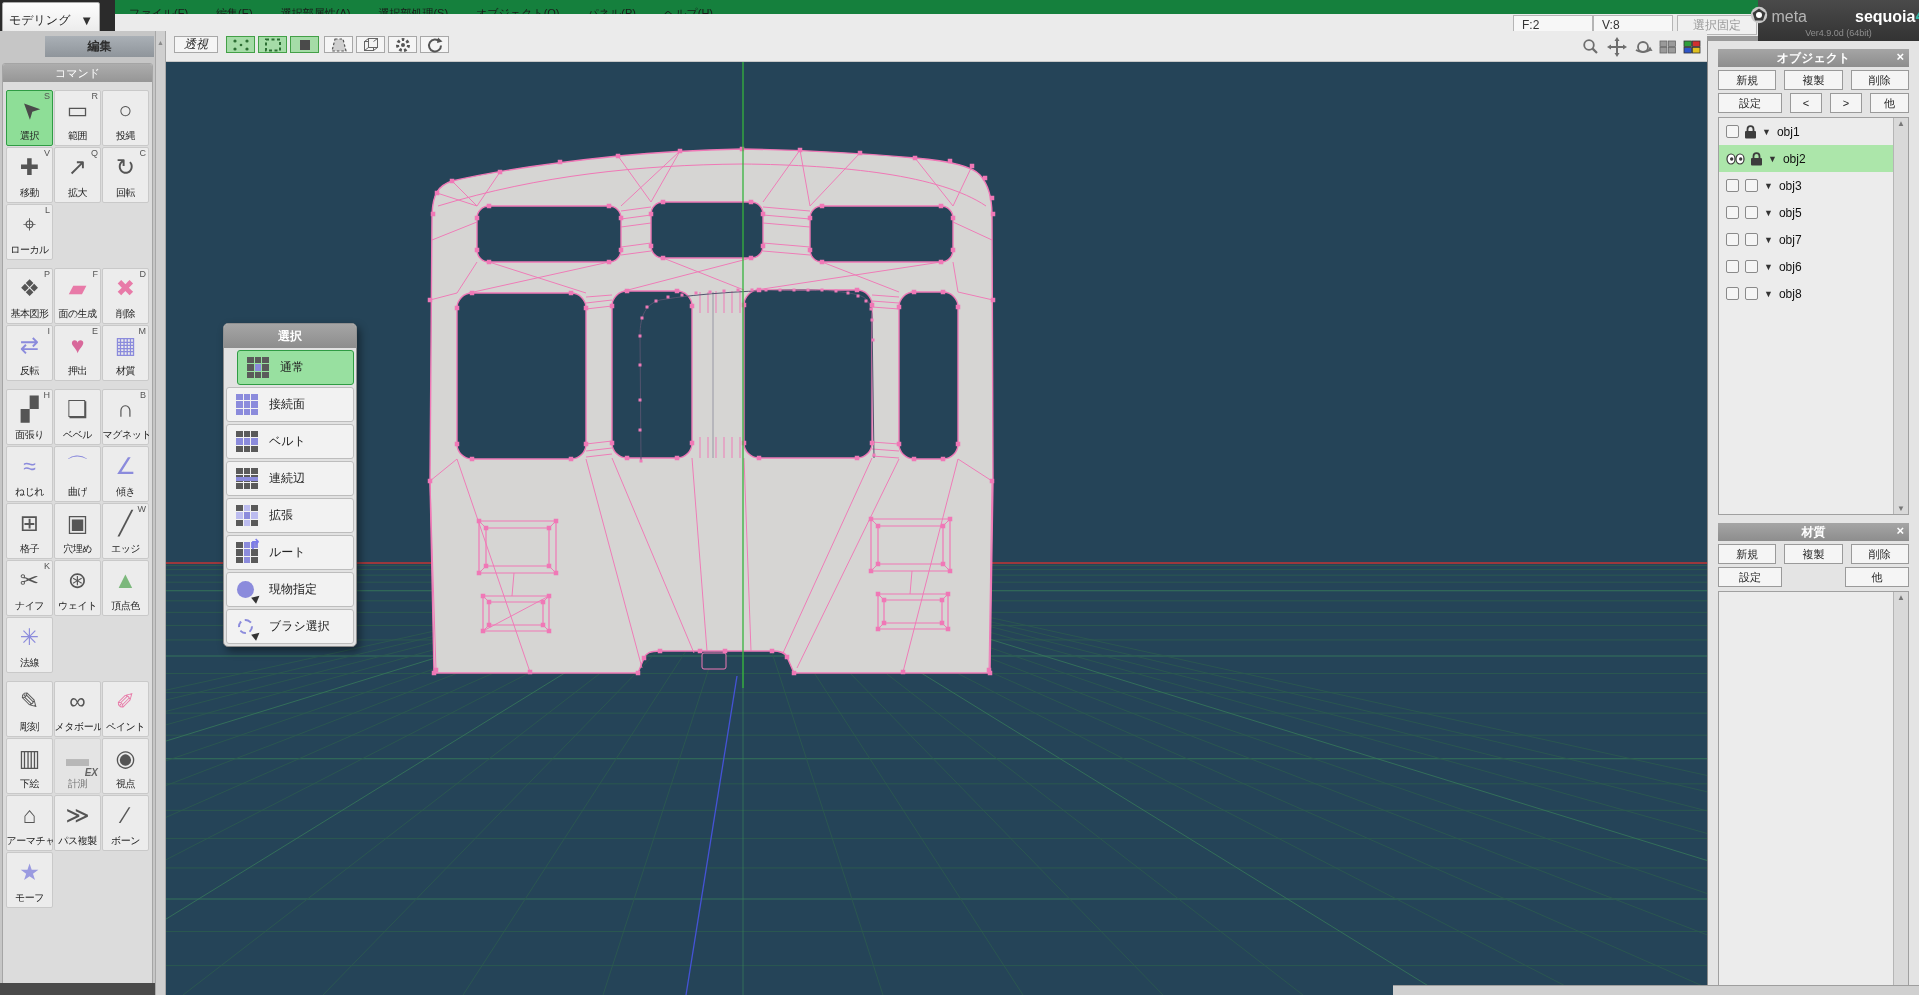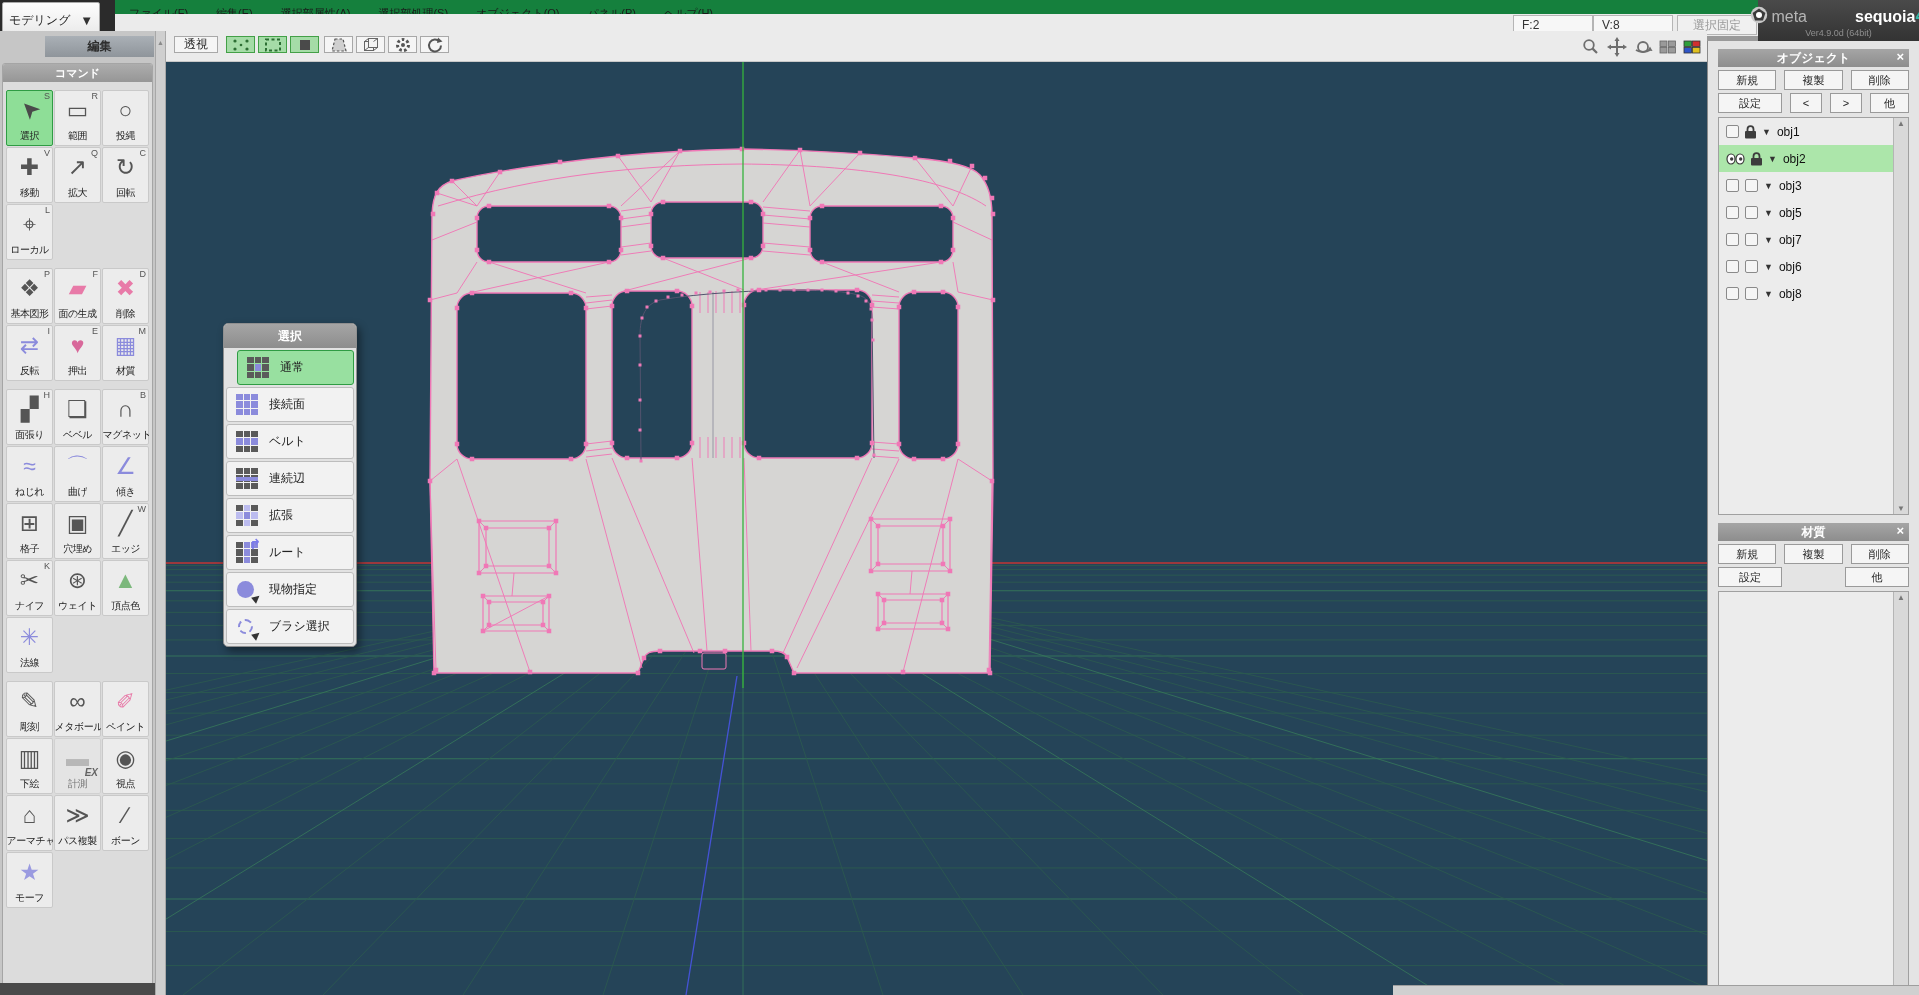--- a/index.html
+++ b/index.html
@@ -27,39 +27,39 @@
   .logo-line { display:flex; align-items:center; gap:3px; }
   .logo-meta { color:#b5b5b5; font-size:16px; } .logo-seq { color:#fff; font-size:16px; font-weight:bold;margin-left:48px; }
   .logo-4 { color:#35b5a5; font-size:20px; font-weight:bold; }
   .logo-ver { color:#8f8f8f; font-size:9px; margin-top:1px; }
 
   
   .sidebar { position:absolute; left:0; top:31px; width:155px; height:952px; background:#c6c6c6;padding-left:44px; }
   .edit-bar { margin:5px 1px 0 1px; height:21px; background:linear-gradient(#aab0b6,#8f959b); color:#2e2e2e; font-weight:bold;
     font-size:12px; display:flex; align-items:center; justify-content:center; }
   .cmd-panel { position:absolute; left:2px; top:32px; width:151px; height:945px; background:#dcdcdc; border:1px solid #a5a5a5; border-radius:3px; overflow:hidden; }
-  .cmd-header { height:18px; background:linear-gradient(#adadad,#969696); color:#fff; font-size:11px; font-weight:bold;
+  .cmd-header { height:18px; background:linear-gradient(#adadad,#969696); color:#fff; font-size:11px; font-weight:normal;
     display:flex; align-items:center; justify-content:center; }
   .tool-group { display:grid; grid-template-columns:repeat(3,47px); gap:1px; padding:2px 0 0 3px; margin-top:6px; }
   .tool { position:relative; width:47px; height:56px; background:#ececec; border:1px solid #c9c9c9; border-radius:2px;
     display:flex; flex-direction:column; align-items:center; cursor:pointer; }
   .tool.sel { background:#8ede97; border-color:#2f9c44; }
   .tool.dis { opacity:.55; }
   .tool .glyph { height:38px; display:flex; align-items:center; justify-content:center; font-size:23px; line-height:1; }
   .tool .glyph.rot-cursor { transform:rotate(-135deg); }
   .tool .key { position:absolute; top:0; right:2px; font-size:9px; color:#555; }
   .tool .lbl { font-size:10px; color:#222; white-space:nowrap; letter-spacing:-0.5px; max-width:46px; overflow:hidden; }
   .tool .badge { position:absolute; right:2px; bottom:15px; font-size:10px; font-weight:bold; color:#000; font-style:italic; }
   .sidebar-bottom { position:absolute; left:0; top:983px; width:155px; height:12px; background:#4a4a4a; }
   .gutter { position:absolute; left:155px; top:31px; width:11px; height:964px; background:#cfcfcf; border-left:1px solid #a8a8a8; border-right:1px solid #a8a8a8; }
   .gutter .tri { display:block; text-align:center; font-size:7px; color:#8a8a8a; margin-top:8px; }
 
   
   .vp-toolbar { position:absolute; left:166px; top:31px; width:1541px; height:31px; background:#ebebeb; border-bottom:1px solid #c8c8c8; }
-  .vp-btn { position:absolute; top:5px; height:17px; background:#f5f5f5; border:1px solid #a8a8a8; display:flex; align-items:center; justify-content:center; cursor:pointer; }
+  .vp-btn { position:absolute; top:5px; height:17px; background:#f5f5f5; border:1px solid #a8a8a8; display:flex; align-items:center; justify-content:center; cursor:pointer;font-style:italic; }
   .vp-btn.green { background:#a5dca7; border-color:#43a047; }
   .vp-text-btn { font-size:12px; color:#222; }
   .vp-navicons { position:absolute; right:6px; top:6px; display:flex; align-items:center; gap:6px; }
   .viewport { position:absolute; left:166px; top:62px; width:1541px; height:933px; background:#254458; cursor:crosshair; }
 
   
   .float-panel { position:absolute; left:223px; top:323px; width:134px; background:#e2e2e2; border:1px solid #8f8f8f;
     border-radius:5px; box-shadow:3px 4px 8px rgba(0,0,0,.45); overflow:hidden; }
   .float-header { height:24px; background:linear-gradient(#a5a5a5,#8d8d8d); color:#fff; font-size:12px; font-weight:bold;
     display:flex; align-items:center; justify-content:center; }

